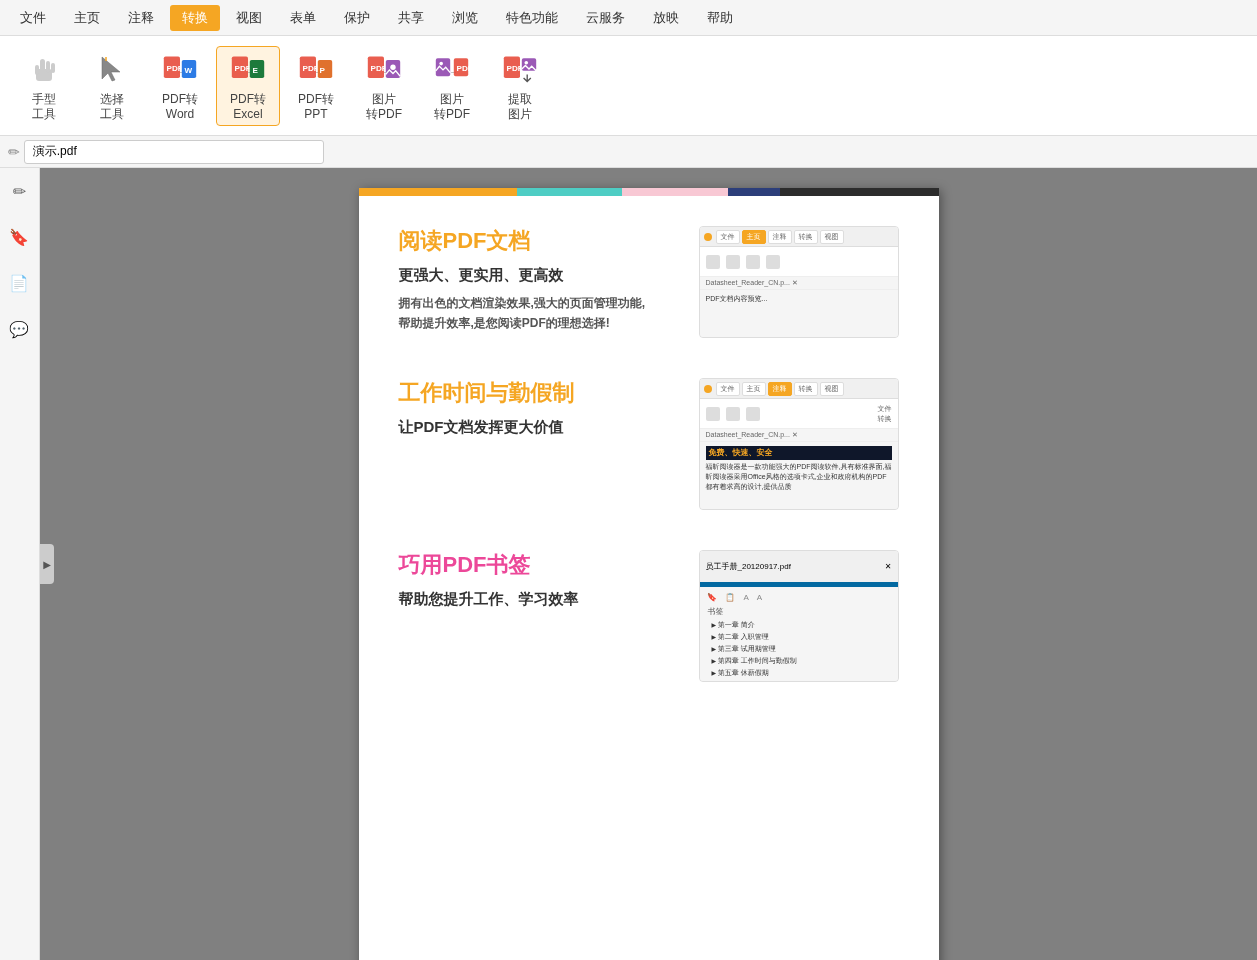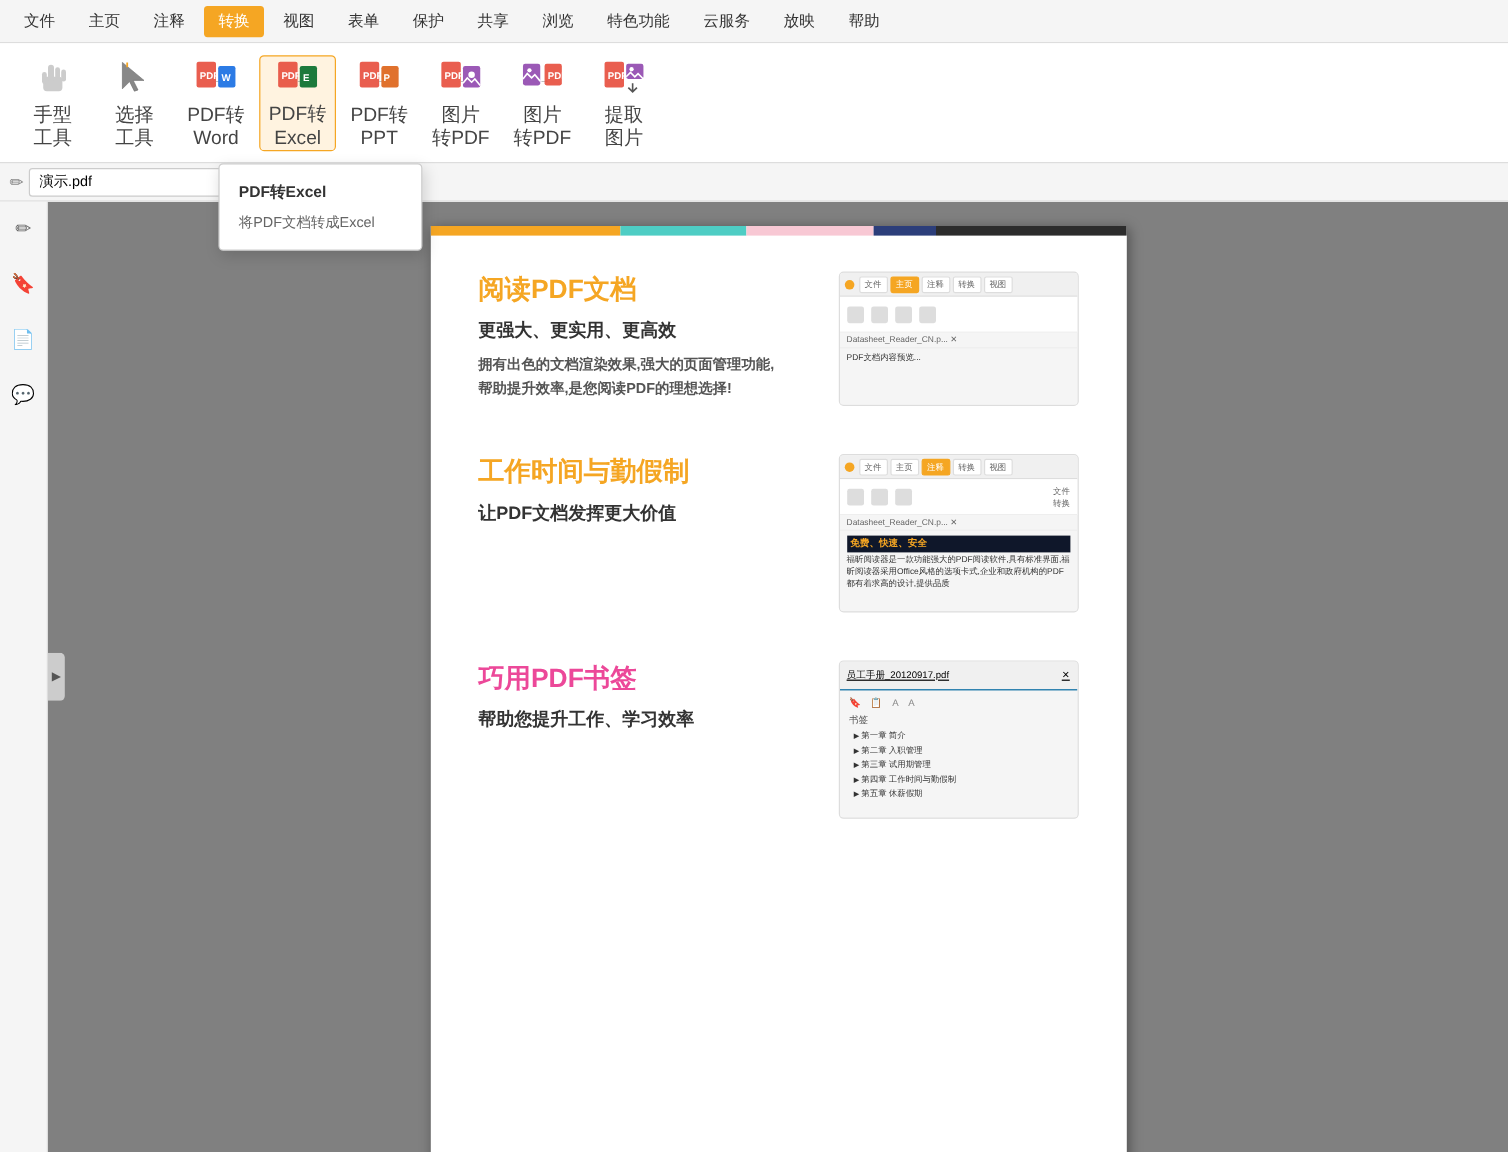--- a/index.html
+++ b/index.html
@@ -56,21 +56,21 @@
     .tool-btn.highlighted { background: #fff3e0; }
     .tool-icon {
       width: 38px;
       height: 38px;
       display: flex;
       align-items: center;
       justify-content: center;
       font-size: 22px;
       text-align: center;
     }
-    .tool-label { font-size: 16px; text-align: center; line-height: 1.2; }
+    .tool-label { font-size: 12px; text-align: center; line-height: 1.2; }
 
     
     .tooltip-dropdown {
       position: absolute;
       top: 100px;
       left: 182px;
       background: #fff;
       border: 1px solid #ccc;
       border-radius: 4px;
       box-shadow: 2px 4px 12px rgba(0,0,0,0.15);
@@ -288,28 +288,27 @@
 
     
     .section-heading-3 { color: #ec4899; }
     .mini-bookmark {
       width: 100%;
       height: 130px;
       background: #f5f5f5;
       overflow: hidden;
     }
     .bookmark-header {
-      height: 24px;
+      height: 36px;
       background: #f0f0f0;
       display: flex;
       align-items: center;
       padding: 0 6px;
       font-size: 8px;
-      border-bottom: 1px solid #0369a1;
-      text-decoration: underline;
+      border-bottom: 5px solid #0369a1;
     }
     .bookmark-close { margin-left: auto; font-size: 8px; }
     .bookmark-body { padding: 4px; }
     .bookmark-title { font-size: 8px; color: #555; padding: 2px 4px; }
     .bookmark-item { font-size: 7px; color: #333; padding: 1px 8px; }
     .bookmark-item::before { content: '▶ '; font-size: 6px; }
 
     
     .svg-icon { width: 36px; height: 36px; }
   </style>
@@ -431,24 +430,20 @@
         <text x="5" y="22" font-size="9" fill="white" font-weight="bold">PDF</text>
         <rect x="22" y="8" width="16" height="14" rx="2" fill="#9b59b6"></rect>
         <circle cx="27" cy="13" r="2" fill="white"></circle>
         <path d="M22 20 L26 16 L30 20 L33 17 L38 22" stroke="white" stroke-width="1.5" fill="none"></path>
         <path d="M28 26 L28 34 M24 30 L28 34 L32 30" stroke="#555" stroke-width="1.5" fill="none"></path>
       </svg>
     </div>
     <div class="tool-label">提取<br>图片</div>
   </div>
 
-  <div class="tooltip-dropdown">
-    <div class="tooltip-title">PDF转Excel</div>
-    <div class="tooltip-desc">将PDF文档转成Excel</div>
-  </div>
 </div>
 
 <div class="address-bar">
   <span style="font-size:14px;color:#888;">✏</span>
   <input class="address-input" type="text" value="演示.pdf" style="">
 </div>
 
 <div class="main-area">
 
   <div class="sidebar">

